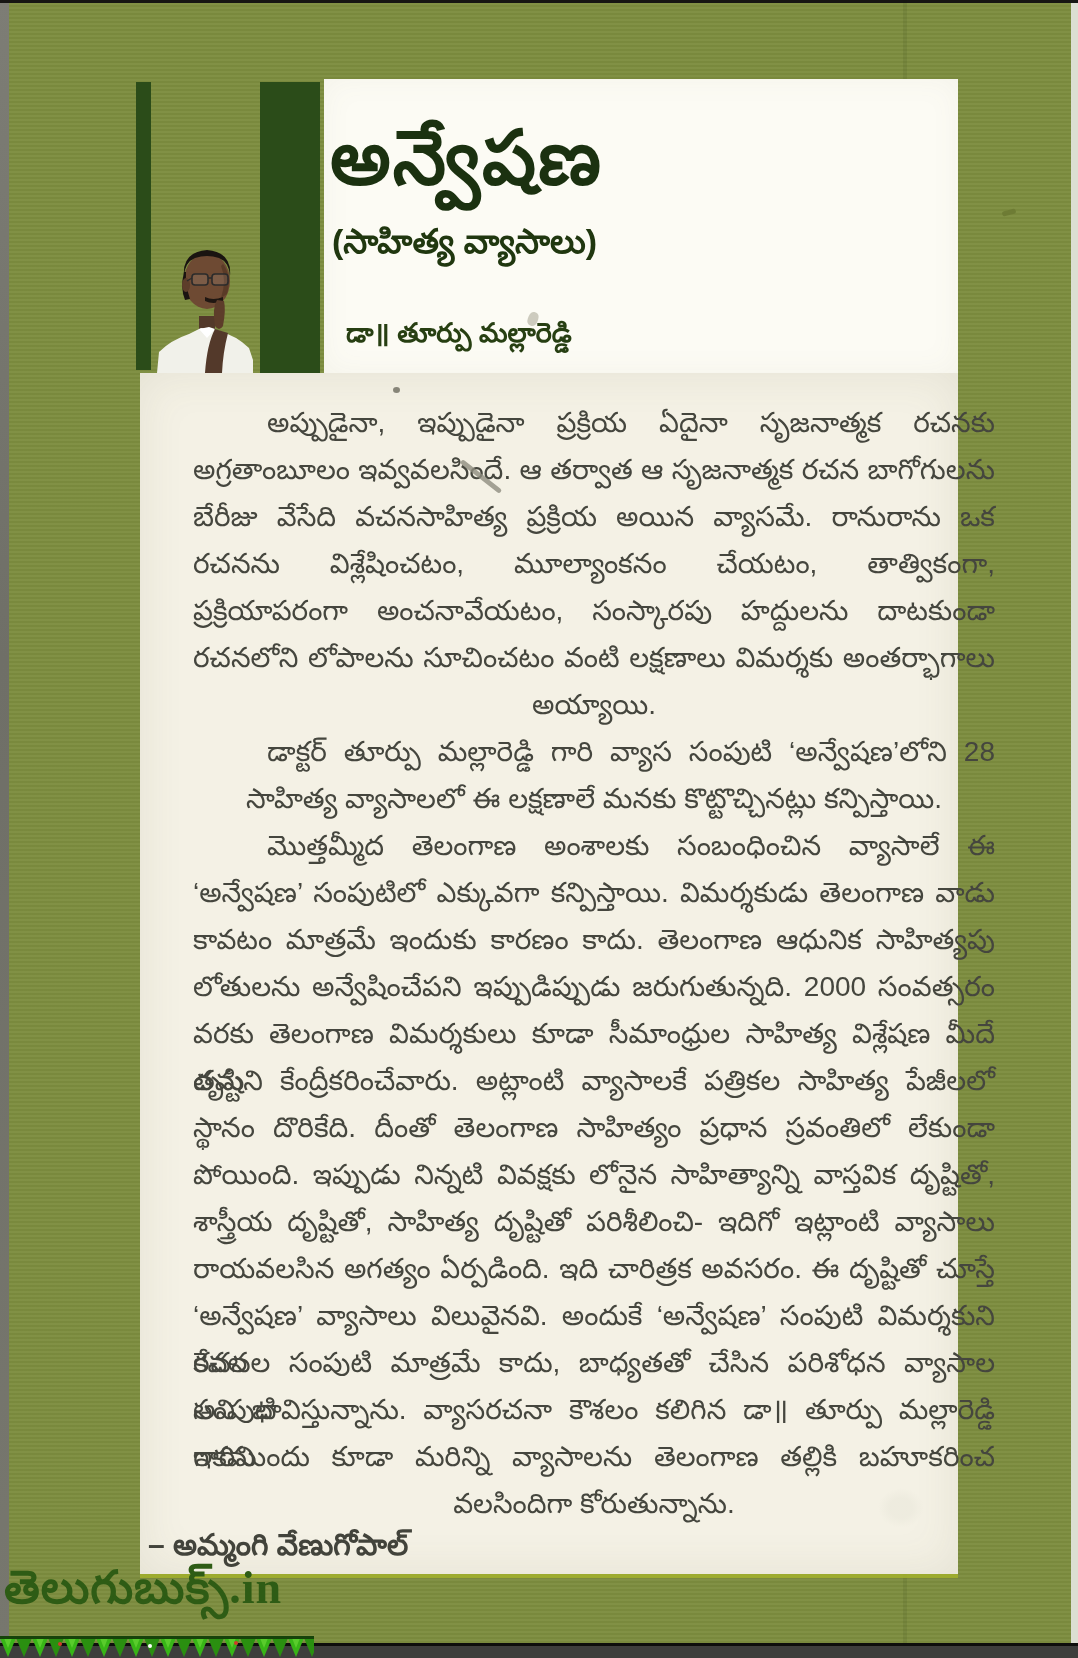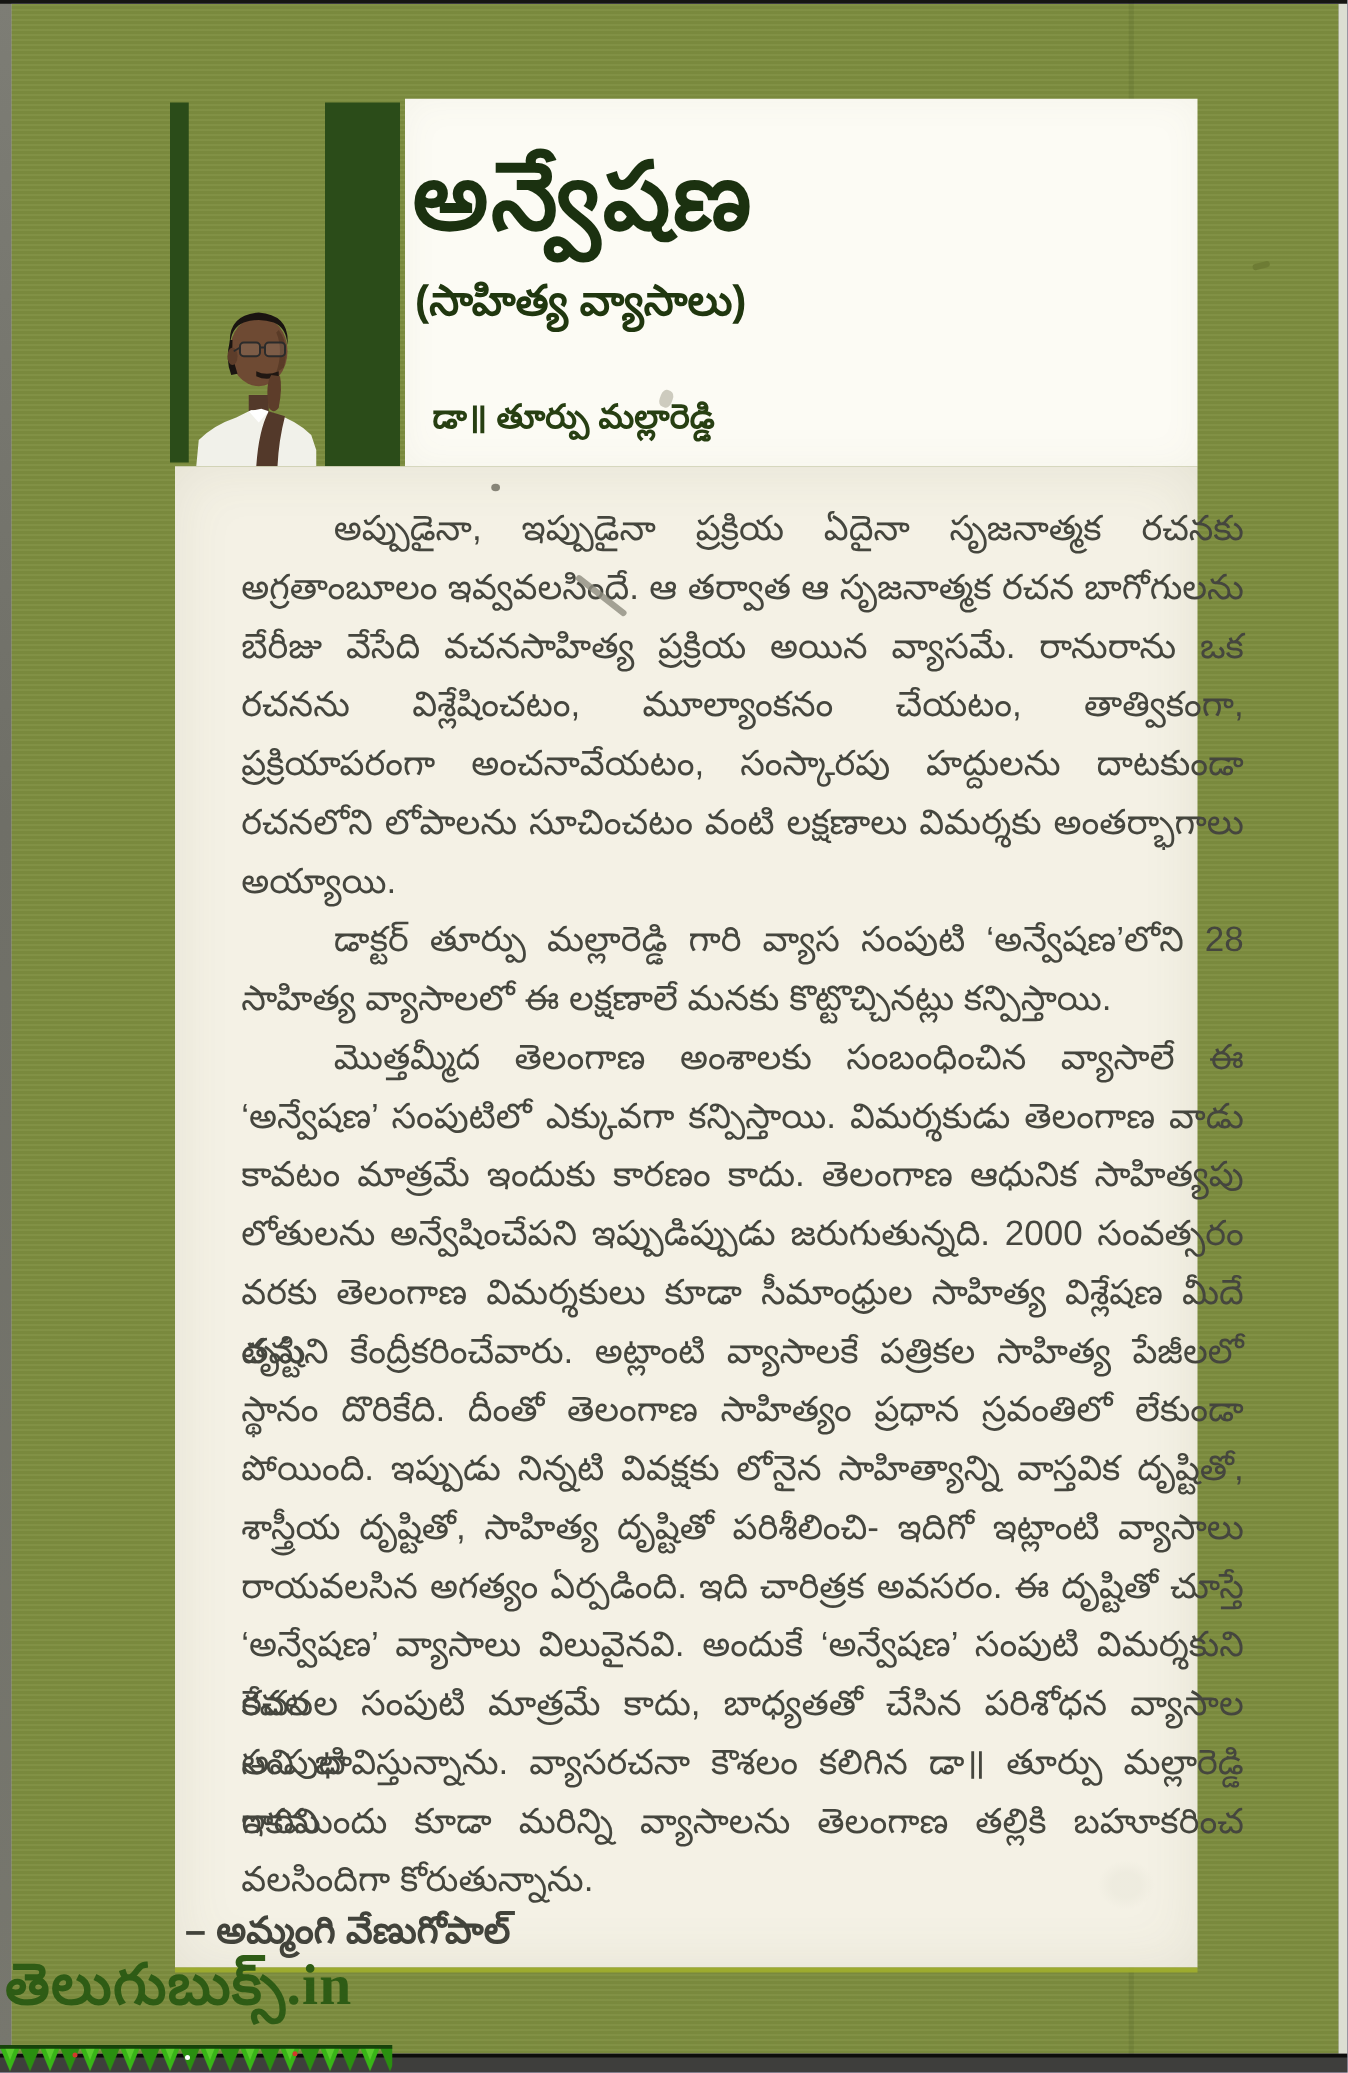--- a/index.html
+++ b/index.html
@@ -32,21 +32,21 @@
 
   .title{left:330px;top:110px;width:620px;font-size:76px;line-height:1.25;
     font-weight:700;color:#1b3110;letter-spacing:2px;}
   .subtitle{left:332px;top:222px;width:620px;font-size:34px;font-weight:600;color:#20370f;}
   .author{left:332px;top:318px;width:600px;font-size:27px;font-weight:700;color:#273f12;margin-left:14px;}
 
   .body-text{left:148px;top:399px;width:802px;color:#45463e;font-size:28px;margin-left:45px;}
   .body-text .bline{position:static;height:47px;line-height:47px;white-space:normal;overflow:visible;}
   .body-text .first{text-indent:74px;text-align:justify;text-align-last:justify;}
   .body-text .mid{text-align:justify;text-align-last:justify;}
-  .body-text .last{text-align:left;}
+  .body-text .last{text-align:center;}
 
   .signature{left:148px;top:1528px;width:784px;text-align:left;
     font-size:30px;font-weight:600;color:#42433b;}
 
   .watermark{left:4px;top:1560px;width:360px;font-size:46px;font-weight:700;
     color:#2e5c15;letter-spacing:1px;white-space:nowrap;}
   .watermark .suffix{position:static;font-family:"Liberation Serif",serif;font-weight:700;}
   .bunting{left:0;top:1636px;width:314px;height:22px;}
   .bunting svg{position:static;width:100%;height:100%;display:block;}
 

